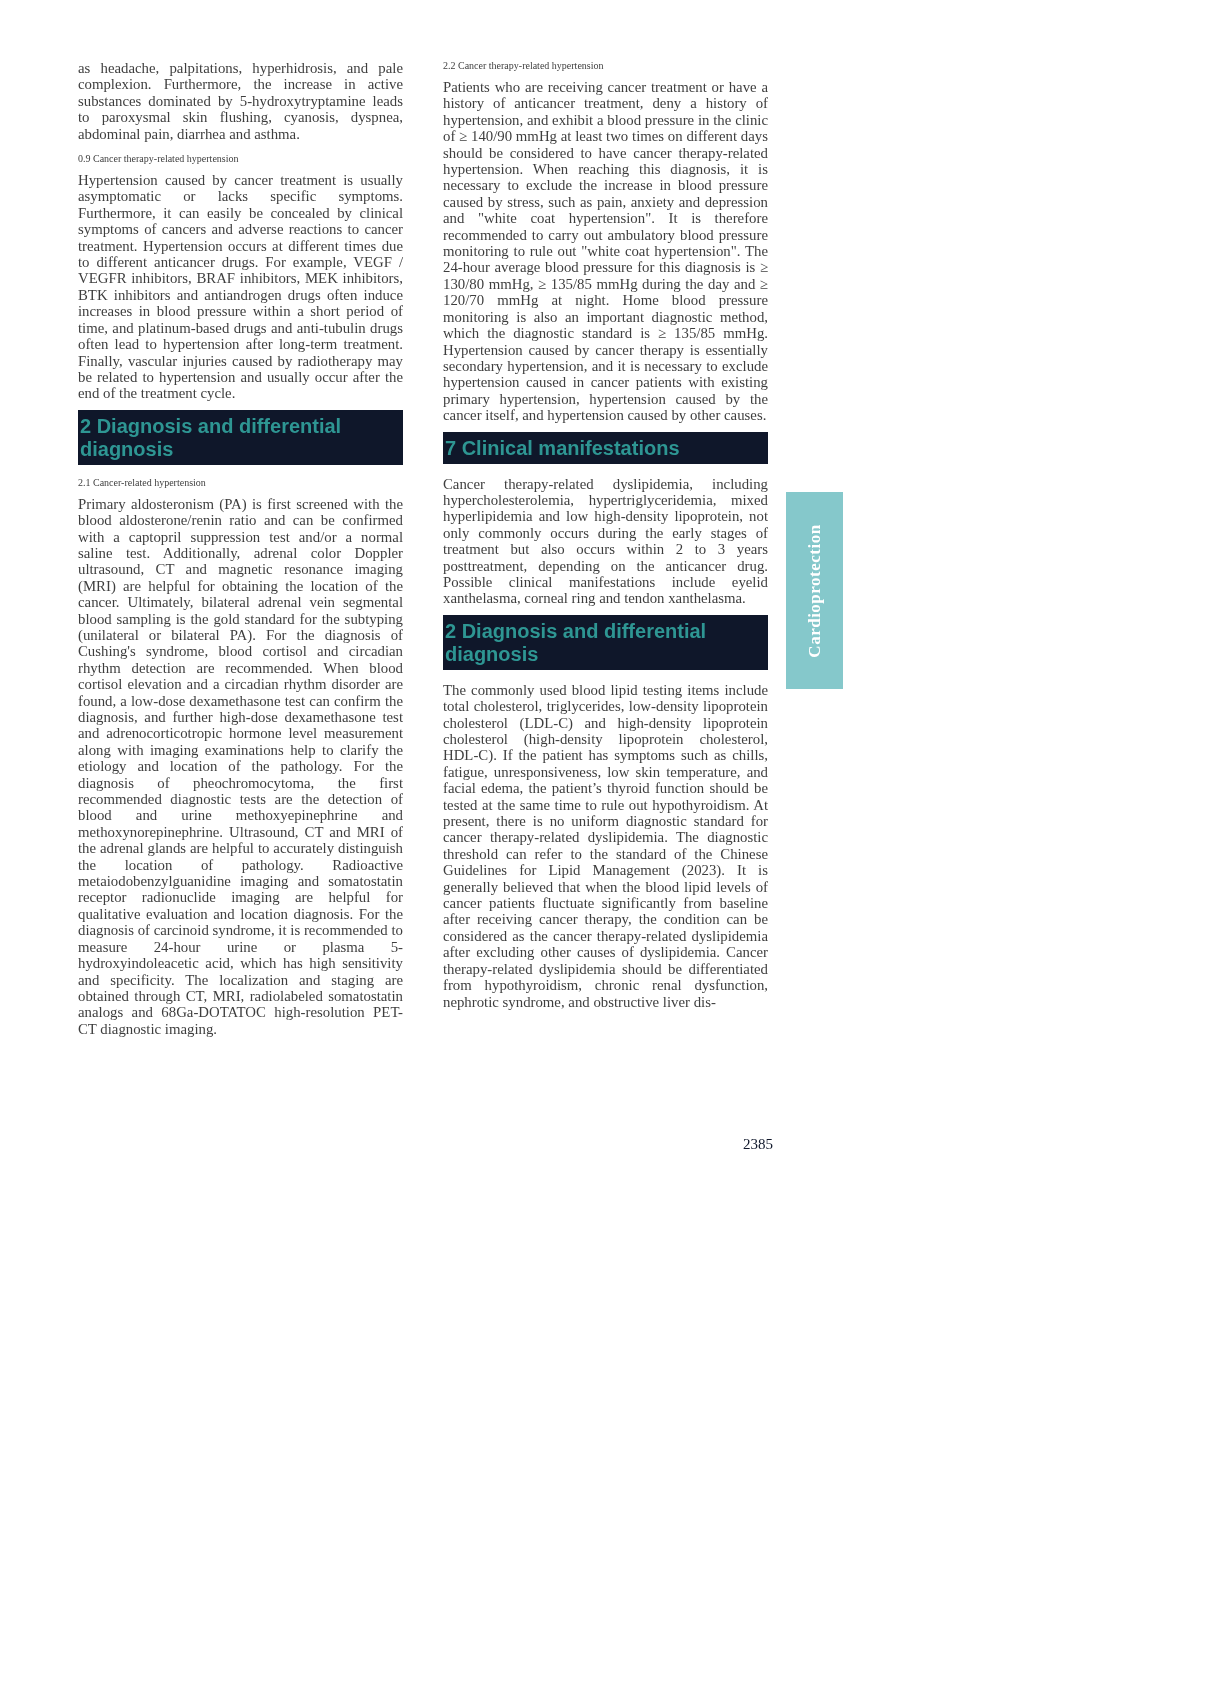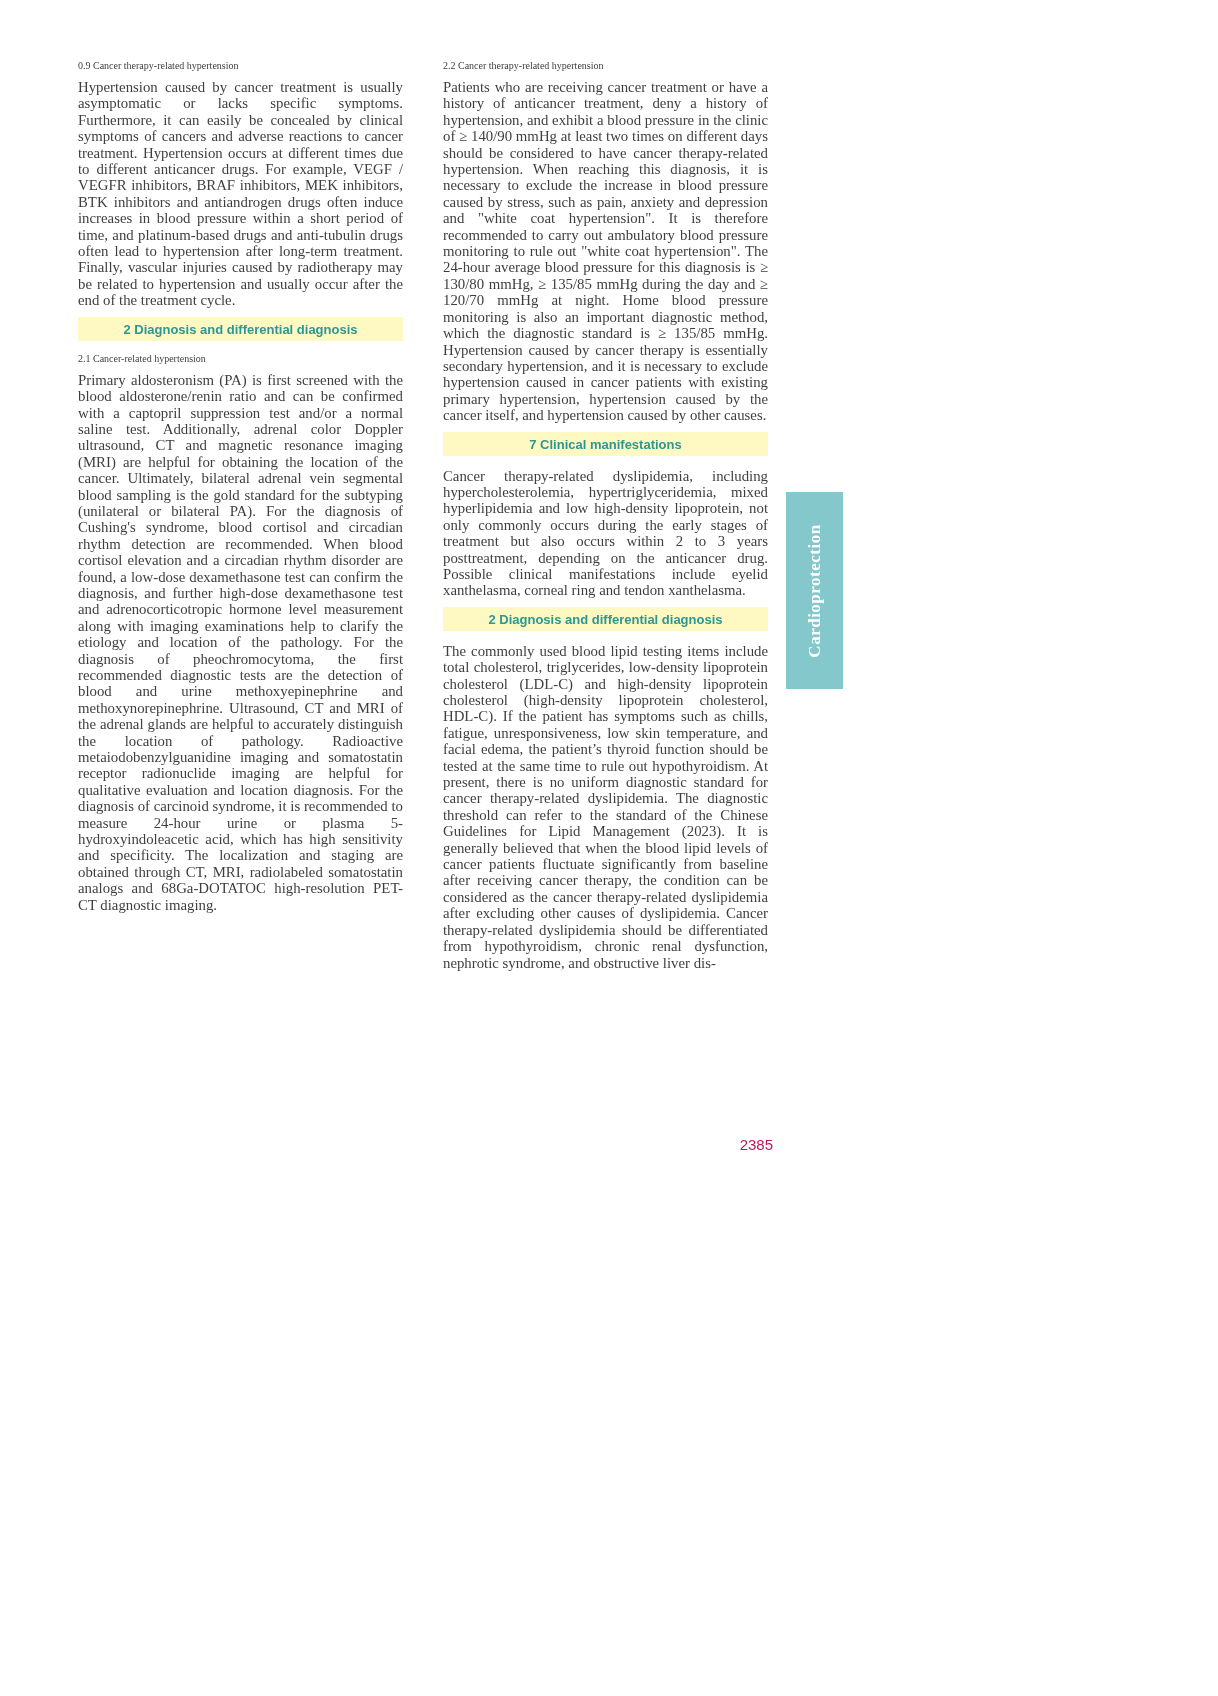--- a/index.html
+++ b/index.html
@@ -35,26 +35,25 @@
     -webkit-hyphens: auto;
   }
   .sub-heading {
     font-family: "Liberation Serif", serif;
     font-size: 10px;
     font-weight: normal;
     color: #3e3e3e;
     margin: 11px 0 8px 0;
   }
   .bar-heading {
-    background: #fef9c3;
+    background: #0f172a;
     color: #2e9693;
     font-family: "Liberation Sans", sans-serif;
     font-weight: bold;
-    font-size: 13px;
-    text-align: center;
+    font-size: 20px;
     padding: 5px 2px 4px 2px;
     margin: 8px 0 12px 0;
   }
   .section-heading {
     color: #2e9693;
     font-family: "Liberation Sans", sans-serif;
     font-weight: bold;
     font-size: 16.6px;
     text-align: center;
     border-top: 2px solid #2e9693;
@@ -81,31 +80,32 @@
     font-weight: bold;
     font-size: 17px;
     letter-spacing: 0.5px;
   }
   .page-number {
     position: absolute;
     left: 443px;
     top: 1136px;
     width: 330px;
     text-align: right;
-    font-family: Liberation Sans, sans-serif;
+    font-family: Liberation Serif, serif;
     font-size: 15px;
-    color: #be185d;
+    color: #0f172a;
   }
 </style>
 </head>
 <body>
 
 <div class="page">
 
   <div class="col col-left">
+    <p class="body-text">as headache, palpitations, hyperhidrosis, and pale complexion. Furthermore, the increase in active substances dominated by 5-hydroxytryptamine leads to paroxysmal skin flushing, cyanosis, dyspnea, abdominal pain, diarrhea and asthma.</p>
 
     <h3 class="sub-heading">0.9 Cancer therapy-related hypertension</h3>
 
     <p class="body-text">Hypertension caused by cancer treatment is usually asymptomatic or lacks specific symptoms. Furthermore, it can easily be concealed by clinical symptoms of cancers and adverse reactions to cancer treatment. Hypertension occurs at different times due to different anticancer drugs. For example, VEGF / VEGFR inhibitors, BRAF inhibitors, MEK inhibitors, BTK inhibitors and antiandrogen drugs often induce increases in blood pressure within a short period of time, and platinum-based drugs and anti-tubulin drugs often lead to hypertension after long-term treatment. Finally, vascular injuries caused by radiotherapy may be related to hypertension and usually occur after the end of the treatment cycle.</p>
 
     <div class="bar-heading">2 Diagnosis and differential diagnosis</div>
 
     <h3 class="sub-heading">2.1 Cancer-related hypertension</h3>
 
     <p class="body-text">Primary aldosteronism (PA) is first screened with the blood aldosterone/renin ratio and can be confirmed with a captopril suppression test and/or a normal saline test. Additionally, adrenal color Doppler ultrasound, CT and magnetic resonance imaging (MRI) are helpful for obtaining the location of the cancer. Ultimately, bilateral adrenal vein segmental blood sampling is the gold standard for the subtyping (unilateral or bilateral PA). For the diagnosis of Cushing's syndrome, blood cortisol and circadian rhythm detection are recommended. When blood cortisol elevation and a circadian rhythm disorder are found, a low-dose dexamethasone test can confirm the diagnosis, and further high-dose dexamethasone test and adrenocorticotropic hormone level measurement along with imaging examinations help to clarify the etiology and location of the pathology. For the diagnosis of pheochromocytoma, the first recommended diagnostic tests are the detection of blood and urine methoxyepinephrine and methoxynorepinephrine. Ultrasound, CT and MRI of the adrenal glands are helpful to accurately distinguish the location of pathology. Radioactive metaiodobenzylguanidine imaging and somatostatin receptor radionuclide imaging are helpful for qualitative evaluation and location diagnosis. For the diagnosis of carcinoid syndrome, it is recommended to measure 24-hour urine or plasma 5-hydroxyindoleacetic acid, which has high sensitivity and specificity. The localization and staging are obtained through CT, MRI, radiolabeled somatostatin analogs and 68Ga-DOTATOC high-resolution PET-CT diagnostic imaging.</p>

